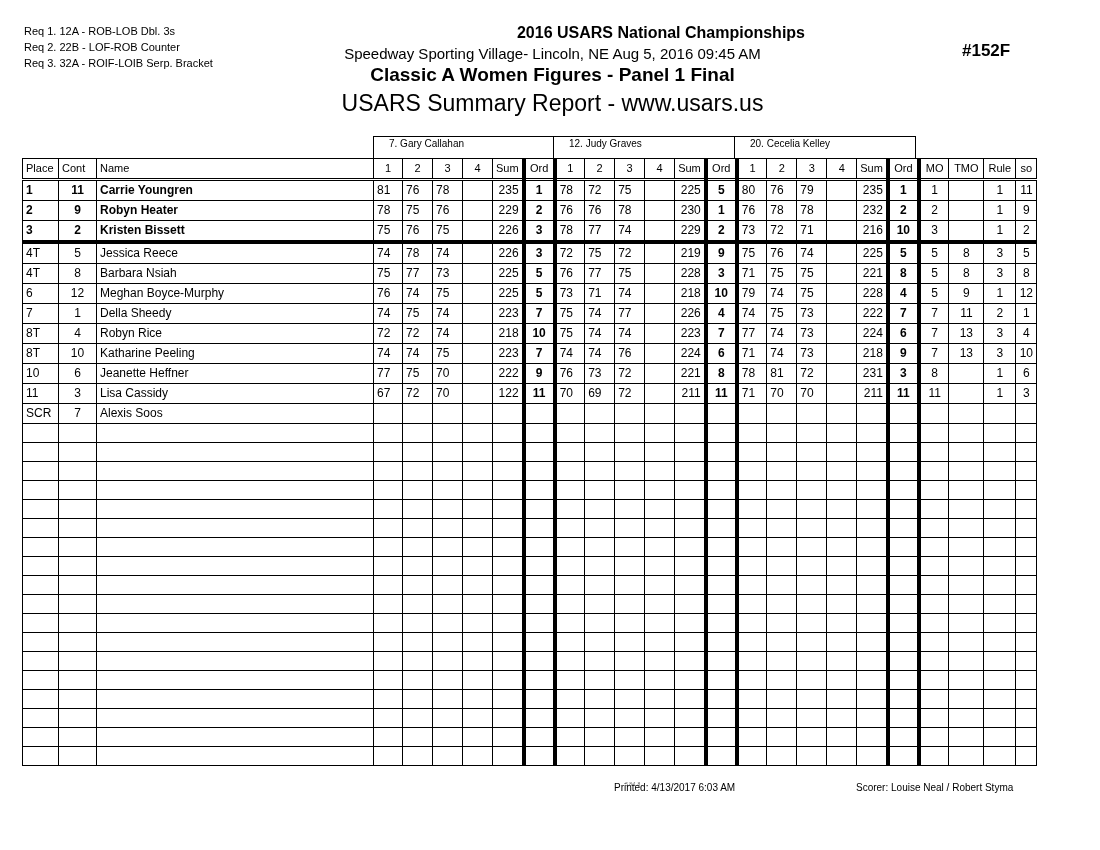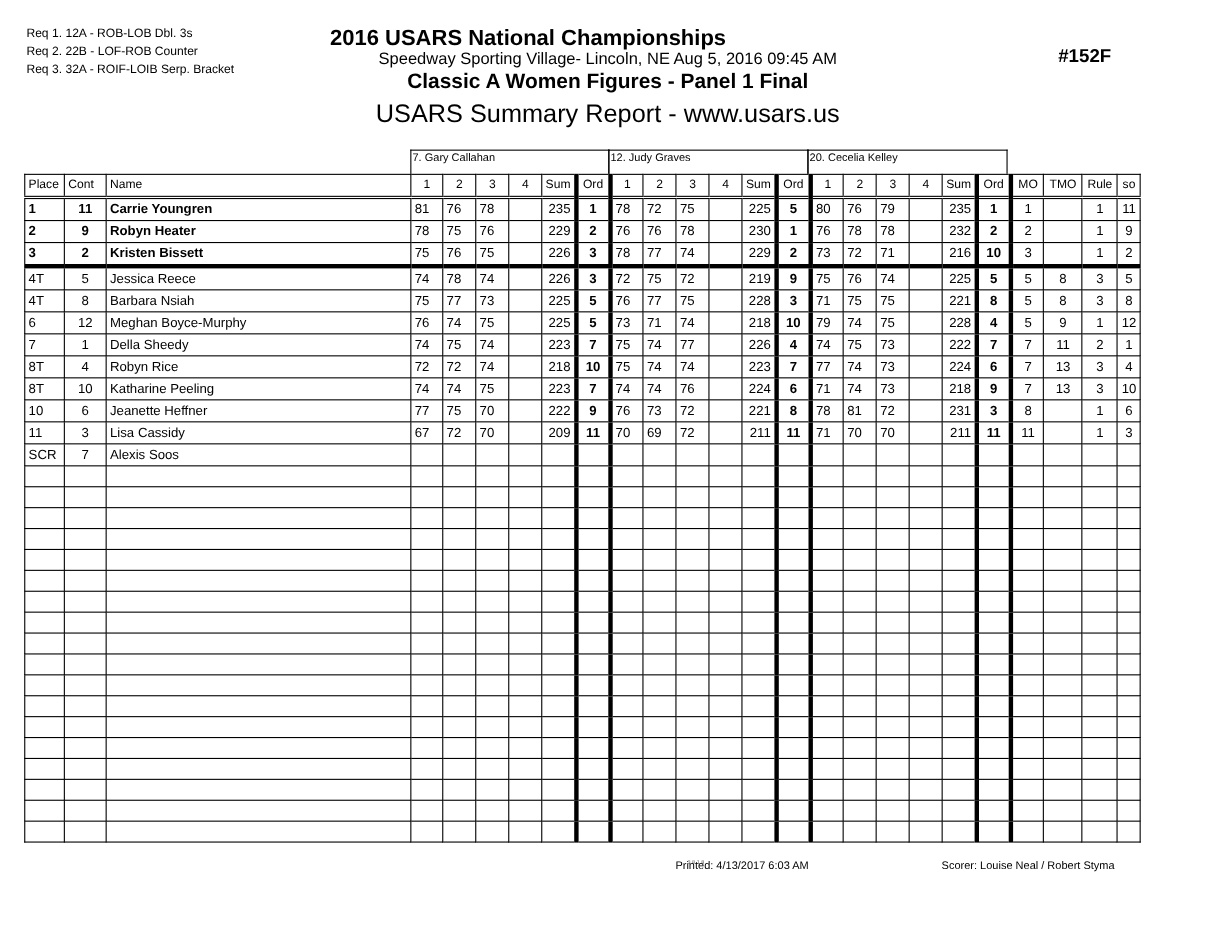--- a/index.html
+++ b/index.html
@@ -1,30 +1,30 @@
 <!DOCTYPE html>
 <html><head>
 <meta charset="utf-8">
 <style>
   html, body { margin:0; padding:0; background:#fff; }
   body { width:1100px; height:850px; position:relative; overflow:hidden;
          font-family:"Liberation Sans", sans-serif; color:#000; }
   .req { position:absolute; left:24px; font-size:11px; line-height:15px; }
-  .title1 { position:absolute; left:300px; width:505px; top:24px; text-align:left;
-            font-size:20px; font-weight:bold; }
+  .title1 { position:absolute; left:300px; width:505px; top:24px; text-align:right;
+            font-size:16px; font-weight:bold; }
   .title2 { position:absolute; left:300px; width:505px; top:45px; text-align:center;
             font-size:15px; }
   .title3 { position:absolute; left:300px; width:505px; top:64px; text-align:center;
             font-size:19px; font-weight:bold; }
   .title4 { position:absolute; left:300px; width:505px; top:90px; text-align:center;
             font-size:23px; }
   .eventno { position:absolute; left:962px; top:24px; font-size:17px; font-weight:bold;margin-top:17px; }
 
   .judgebox { position:absolute; top:136px; height:22px; border:1px solid #000; border-bottom:none;
-              font-size:10px; box-sizing:border-box; padding-left:1px; padding-top:1px; }
+              font-size:10px; box-sizing:border-box; padding-left:15px; padding-top:1px; }
 
   table.grid { position:absolute; left:22px; top:158px; border-collapse:collapse; table-layout:fixed; }
   table.grid td { border:1px solid #000; height:19px; padding:0 3px; font-size:12px;
                   line-height:19px; white-space:nowrap; overflow:hidden; box-sizing:border-box; }
   table.grid tr.hdr td { border-bottom:3px double #000; font-size:11px; }
   table.grid td.c { text-align:center; }
   table.grid td.r { text-align:right; }
   table.grid td.thickL { border-left:4px solid #000; }
   table.grid tr.top3 td { font-weight:bold; }
   table.grid tr.top3 td.score { font-weight:normal; }
@@ -380,21 +380,21 @@
         <td class="c score">6</td>
       </tr>
       <tr>
         <td>11</td>
         <td class="c">3</td>
         <td>Lisa Cassidy</td>
         <td class="score">67</td>
         <td class="score">72</td>
         <td class="score">70</td>
         <td class="score"></td>
-        <td class="r score">209</td>
+        <td class="r score">122</td>
         <td class="ord thickL">11</td>
         <td class="score thickL">70</td>
         <td class="score">69</td>
         <td class="score">72</td>
         <td class="score"></td>
         <td class="r score">211</td>
         <td class="ord thickL">11</td>
         <td class="score thickL">71</td>
         <td class="score">70</td>
         <td class="score">70</td>

